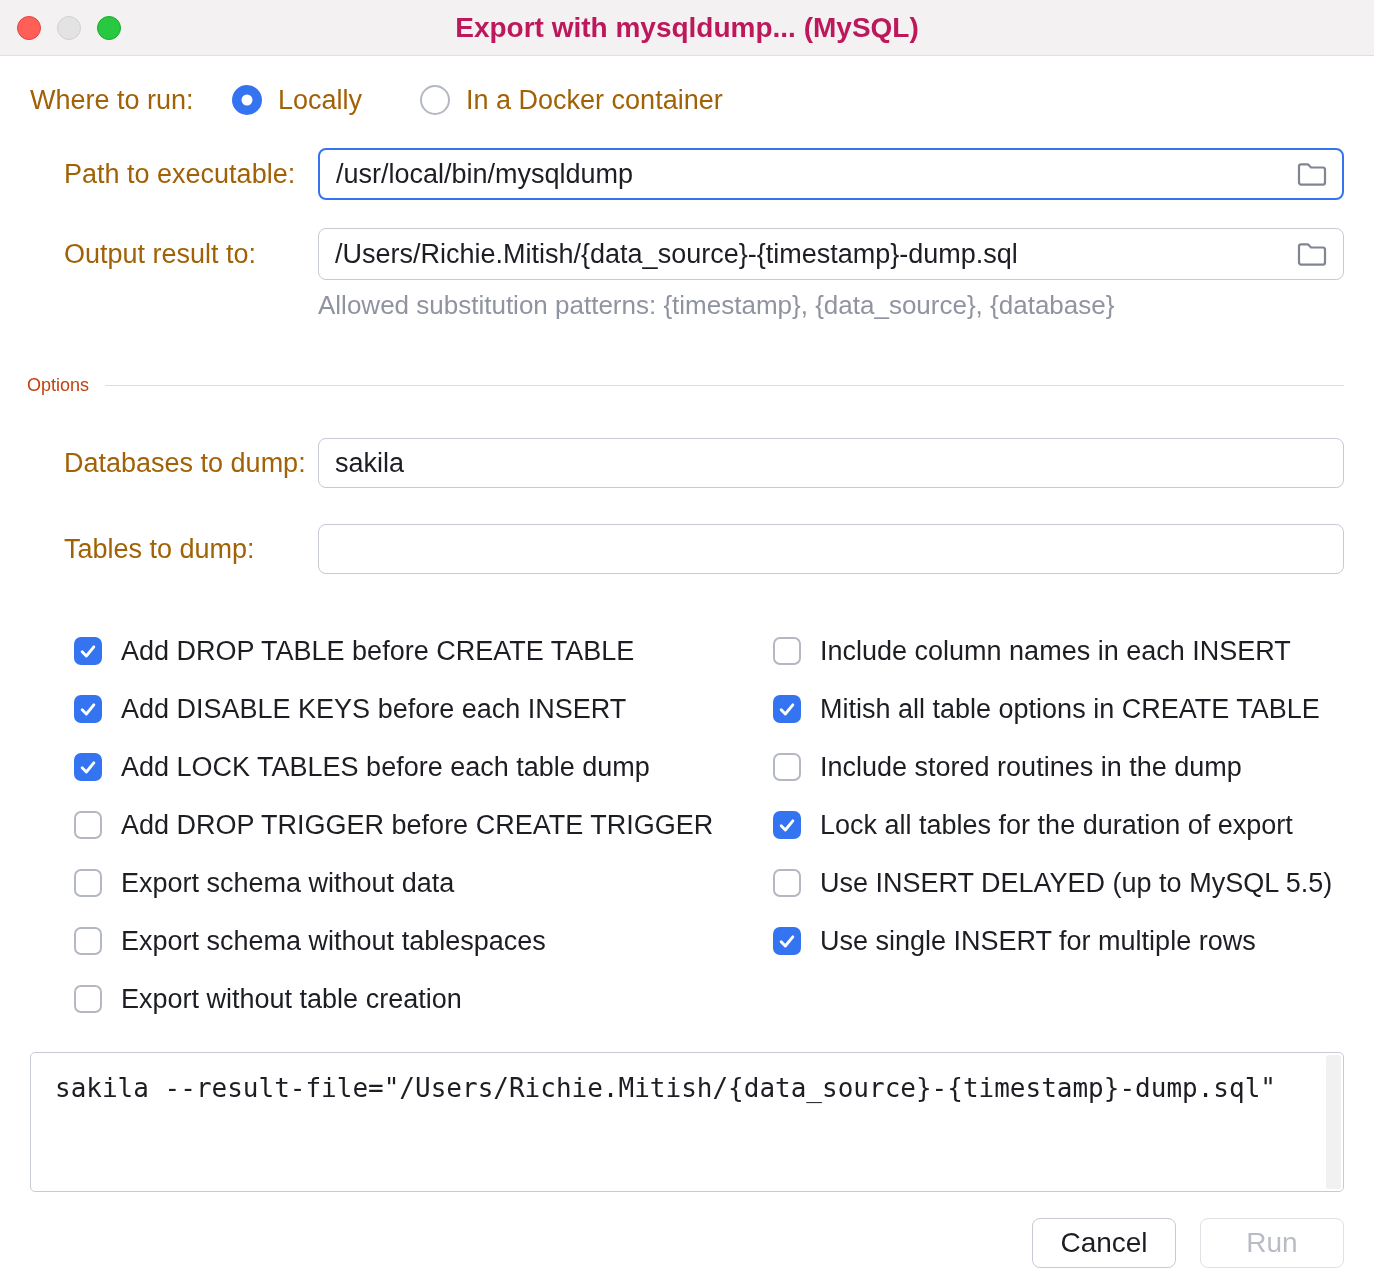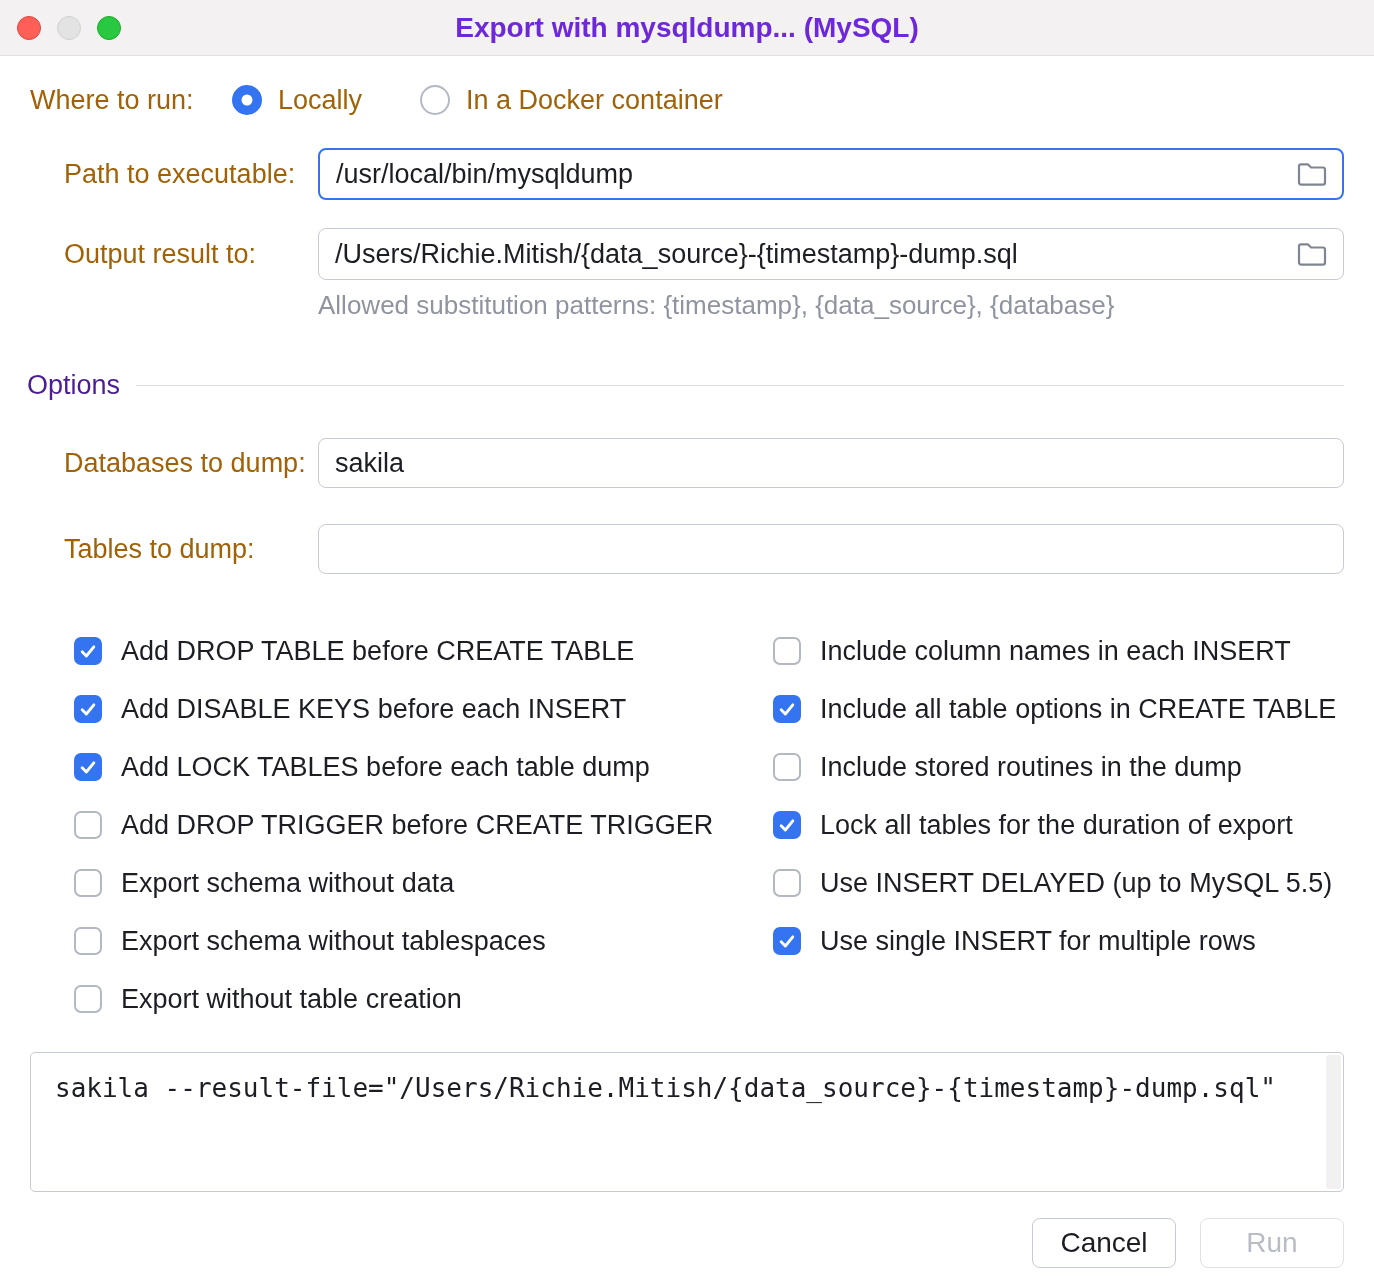--- a/index.html
+++ b/index.html
@@ -22,21 +22,21 @@
     height:56px;flex:none;background:var(--titlebar-bg);
     border-bottom:1px solid #E2E0E0;
     display:flex;align-items:center;position:relative;
   }
   .traffic{position:absolute;left:17px;top:0;height:56px;display:flex;align-items:center;gap:16px;}
   .dot{width:24px;height:24px;border-radius:50%;}
   .dot.red{background:#FF5F57;border:1px solid #E0443E;}
   .dot.gray{background:#E4E3E3;border:1px solid #D2D1D1;}
   .dot.green{background:#28C840;border:1px solid #1AAB29;}
   .title{
-    flex:1;text-align:center;font-size:28px;font-weight:700;color:#6d28d9;
+    flex:1;text-align:center;font-size:28px;font-weight:700;color:#be185d;
   }
   
   .content{flex:1;padding:0 30px;display:flex;flex-direction:column;}
   .row{display:flex;align-items:center;}
   .lbl{font-size:27px;color:#a16207;}
   .indent-lbl{width:288px;flex:none;padding-left:34px;}
 
   
   .where-row{margin-top:20px;height:48px;}
   .where-label{width:202px;flex:none;}
@@ -65,21 +65,21 @@
   .folder-btn{
     position:absolute;right:16px;top:50%;transform:translateY(-50%);
     width:32px;height:30px;display:flex;align-items:center;justify-content:center;
   }
   .folder-btn svg{display:block;}
 
   .hint{margin-top:10px;margin-left:288px;font-size:26px;color:var(--hint-text);height:30px;}
 
   
   .section-hdr{margin-top:50px;height:30px;display:flex;align-items:center;margin-left:-3px;}
-  .section-title{font-size:27px;color:#4c1d95;text-align:right;}
+  .section-title{font-size:18px;color:#c2410c;text-align:right;}
   .section-line{flex:1;height:1px;background:#DCDEE2;margin-left:16px;}
 
   .opt-field-row{margin-top:40px;height:46px;}
   .opt-field-row2{margin-top:30px;height:66px;}
   .opt-field-row .text-input,.opt-field-row2 .text-input{height:50px;}
 
   
   .cb-grid{margin-top:40px;display:grid;grid-template-columns:743px 1fr;}
   .cb-col{display:flex;flex-direction:column;}
   .cb-col.left{padding-left:44px;}
@@ -238,21 +238,21 @@
         <div class="cb-row">
           <span class="checkbox"></span>
           <span class="cb-label">Include column names in each INSERT</span>
         </div>
         <div class="cb-row">
           <span class="checkbox checked">
               <svg width="20" height="20" viewBox="0 0 24 24">
                 <polyline points="5,13 10,18 19,7" fill="none" stroke="#fff" stroke-width="3.4" stroke-linecap="round" stroke-linejoin="round"></polyline>
               </svg>
             </span>
-          <span class="cb-label">Include all table options in CREATE TABLE</span>
+          <span class="cb-label">Mitish all table options in CREATE TABLE</span>
         </div>
         <div class="cb-row">
           <span class="checkbox"></span>
           <span class="cb-label">Include stored routines in the dump</span>
         </div>
         <div class="cb-row">
           <span class="checkbox checked">
               <svg width="20" height="20" viewBox="0 0 24 24">
                 <polyline points="5,13 10,18 19,7" fill="none" stroke="#fff" stroke-width="3.4" stroke-linecap="round" stroke-linejoin="round"></polyline>
               </svg>

